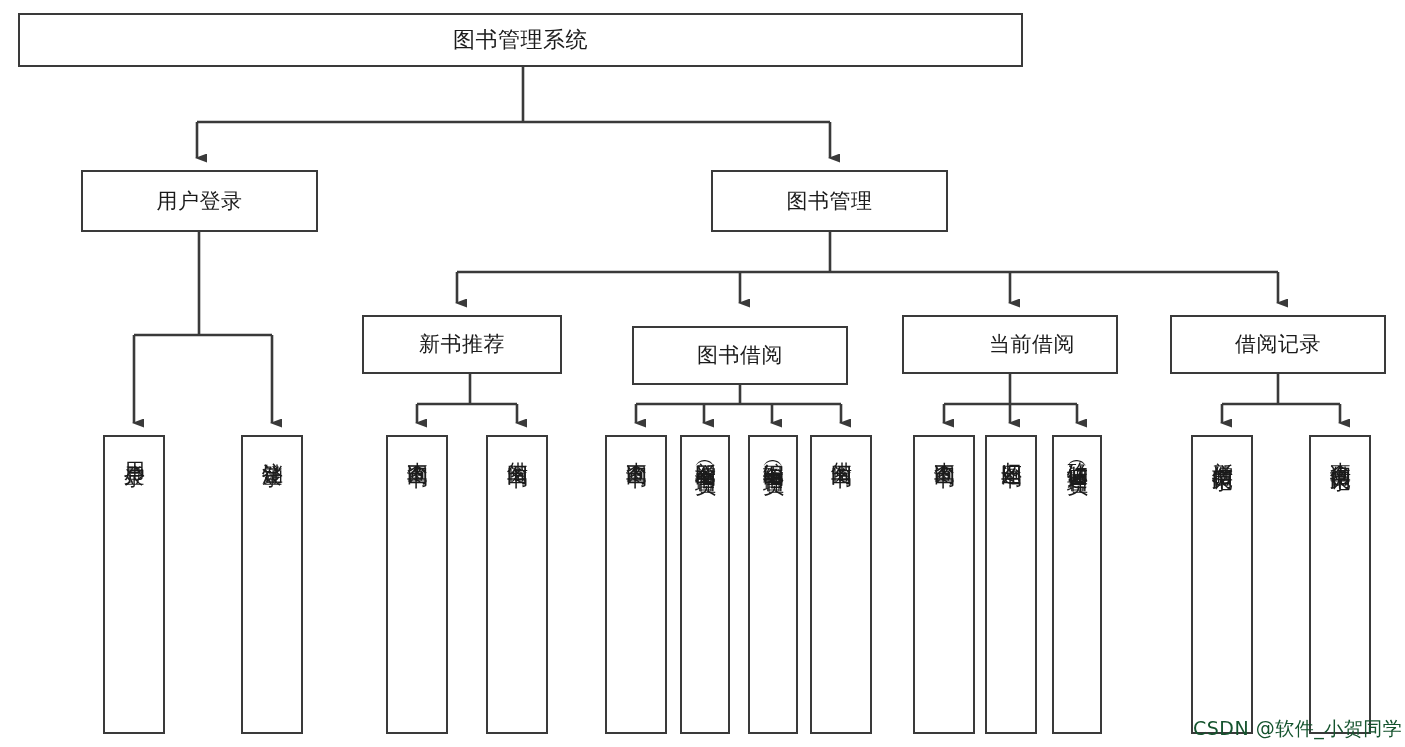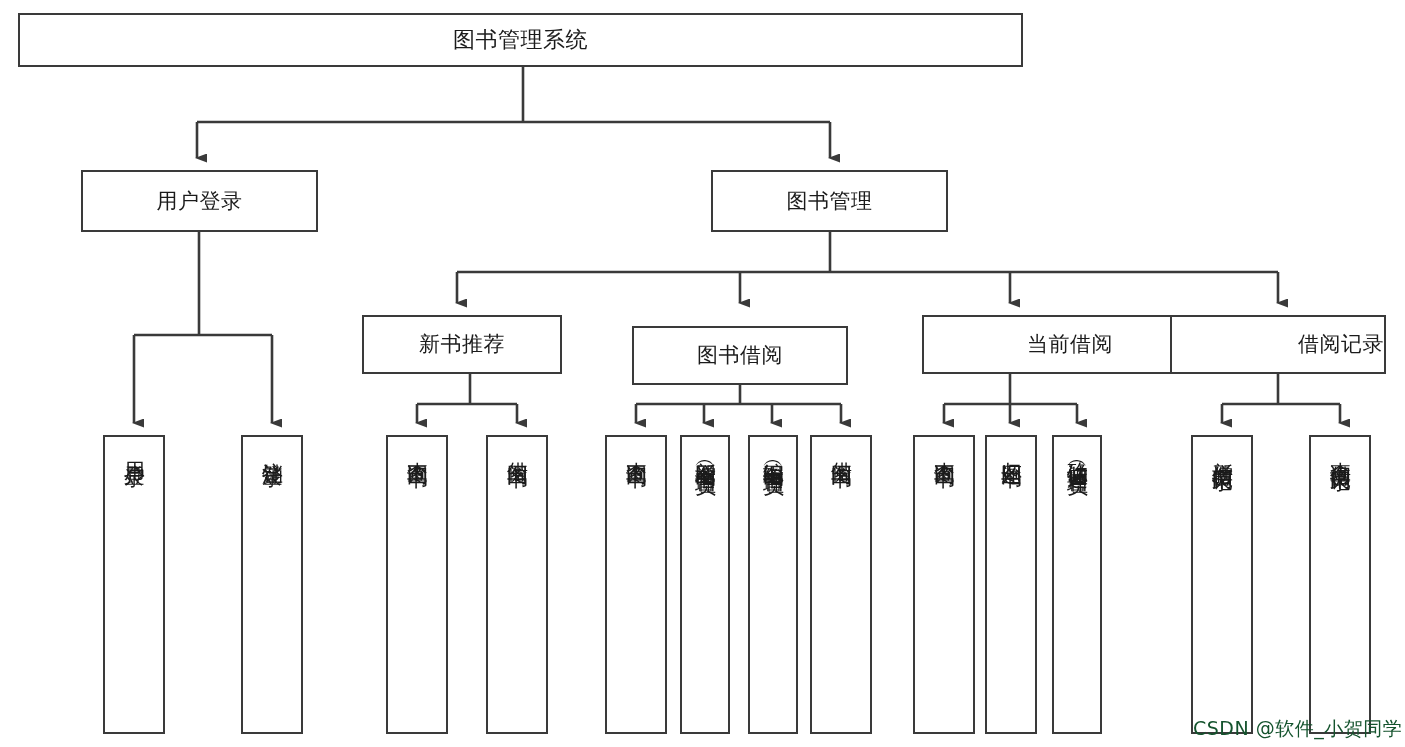--- a/index.html
+++ b/index.html
@@ -140,25 +140,25 @@
   </div>
 
   <div class="node node-horizontal" style="left:362px; top:315px; width:200px; height:59px;">
     <span class="label">新书推荐</span>
   </div>
 
   <div class="node node-horizontal" style="left:632px; top:315px; width:216px; height:59px;margin-top:11px;">
     <span class="label">图书借阅</span>
   </div>
 
-  <div class="node node-horizontal" style="left:922px; top:315px; width:252px; height:59px;padding-left:44px;">
+  <div class="node node-horizontal" style="left:902px; top:315px; width:216px; height:59px;padding-left:44px;">
     <span class="label">当前借阅</span>
   </div>
 
-  <div class="node node-horizontal" style="left:1170px; top:315px; width:216px; height:59px;justify-content:flex-end;">
+  <div class="node node-horizontal" style="left:1170px; top:315px; width:216px; height:59px;">
     <span class="label">借阅记录</span>
   </div>
 
   <div class="node node-vertical" style="left:103px; top:435px; width:62px; height:299px;">
     <span class="label">用户登录</span>
   </div>
 
   <div class="node node-vertical" style="left:241px; top:435px; width:62px; height:299px;">
     <span class="label">注销登录</span>
   </div>

